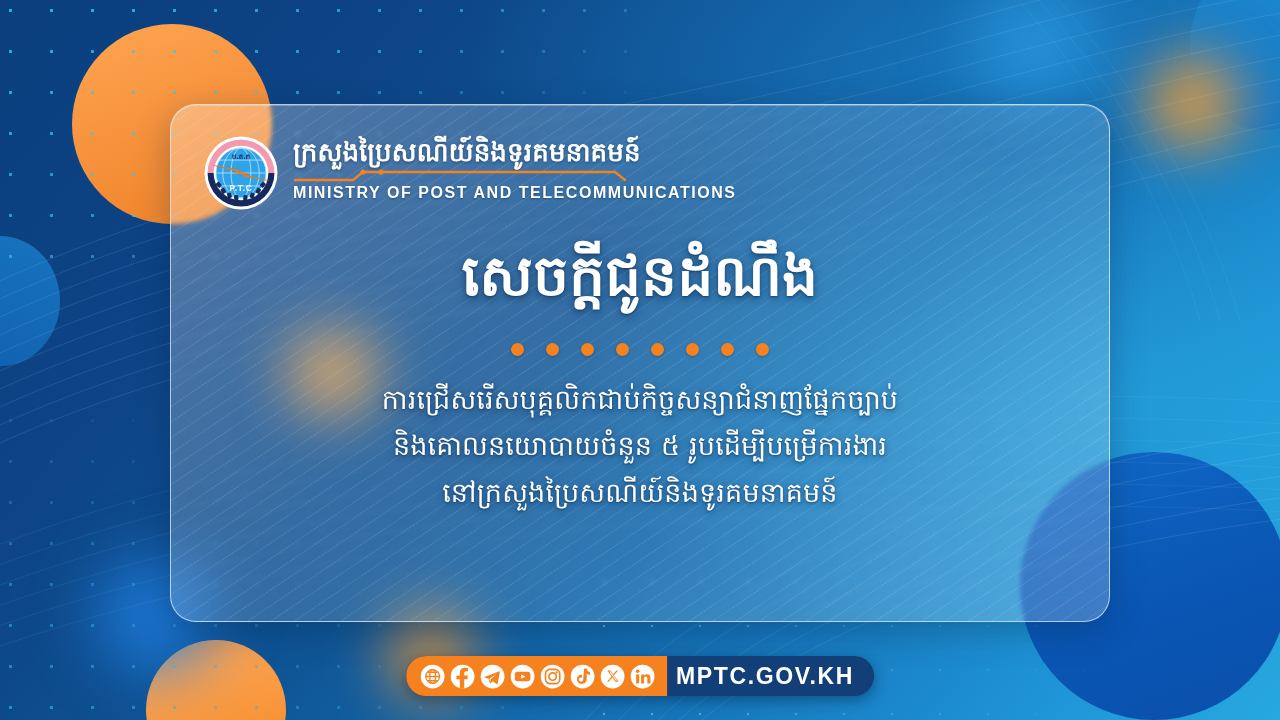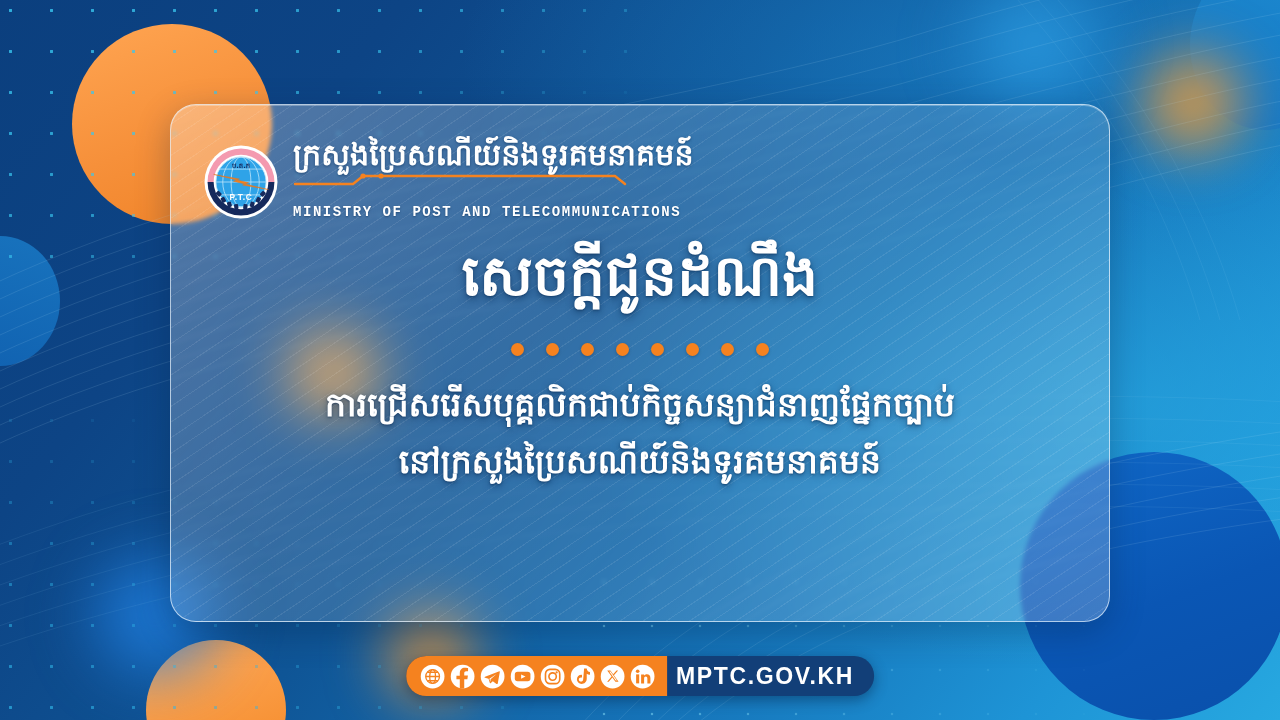--- a/index.html
+++ b/index.html
@@ -109,39 +109,38 @@
     backdrop-filter:blur(2px);
   }
   #card::after{                       
     content:""; position:absolute; inset:0;
     background:repeating-linear-gradient(-34deg, rgba(255,255,255,.085) 0 1px, transparent 1px 13px);
     pointer-events:none;
   }
   .card-inner { position:relative; z-index:2; width:100%; height:100%; }
 
   
-  .brand { position:absolute; left:32px; top:30px; display:flex; align-items:flex-end; gap:14px; }
+  .brand { position:absolute; left:32px; top:30px; display:flex; align-items:flex-start; gap:14px; }
 
   .emblem { width:76px; height:76px; flex:0 0 76px; }
 
   .brand-text { display:flex; flex-direction:column; padding-top:2px; }
   .brand-kh {
     font-family:"DejaVu Sans", sans-serif;
-    font-size:30px; font-weight:700; color:#ffffff; line-height:1.18;
+    font-size:26px; font-weight:700; color:#ffffff; line-height:1.18;
     letter-spacing:.2px;
     text-shadow:0 1px 3px rgba(6,40,80,.55);
     white-space:nowrap;
   }
   .brand-rule { width:334px; height:13px; margin:1px 0 2px; display:block; }
   .brand-en {
-    font-family:Liberation Mono, monospace;
-    font-size:14px; font-weight:700; color:#ffffff;
+    font-family:Liberation Sans, sans-serif;
+    font-size:16px; font-weight:700; color:#ffffff;
     letter-spacing:1.55px; white-space:nowrap;
     text-shadow:0 1px 2px rgba(6,40,80,.5);
-    margin-top:16px;
   }
 
   
   .headline {
     position:absolute; left:0; right:0; top:136px;
     text-align:center;
     font-family:Liberation Serif, serif;
     font-size:56px; font-weight:700; color:#ffffff;
     letter-spacing:.5px; line-height:1.28;
     text-shadow:0 3px 9px rgba(5,38,78,.55), 0 1px 2px rgba(5,38,78,.5);
@@ -155,21 +154,21 @@
   .dot-row i {
     display:block; width:13px; height:13px; border-radius:50%;
     background:#f5821f; box-shadow:0 1px 3px rgba(5,38,78,.35);
   }
 
   
   .body-lines {
     position:absolute; left:26px; right:26px; top:272px;
     text-align:center;
     font-family:"DejaVu Sans", sans-serif;
-    font-size:33px; font-weight:700; color:#ffffff;
+    font-size:27px; font-weight:400; color:#ffffff;
     line-height:1.72; letter-spacing:.2px;
     text-shadow:0 2px 7px rgba(5,38,78,.55), 0 1px 2px rgba(5,38,78,.5);
   }
   .body-lines div { white-space:nowrap; }
 
   
   #footer {
     position:absolute; left:50%; top:656px; transform:translateX(-50%);
     display:flex; align-items:center;
     height:40px; border-radius:20px;
@@ -300,20 +299,21 @@
           <i style="background: rgb(245, 130, 31);"></i>
           <i style="background: rgb(245, 130, 31);"></i>
           <i style="background: rgb(245, 130, 31);"></i>
           <i style="background: rgb(245, 130, 31);"></i>
           <i style="background: rgb(245, 130, 31);"></i>
           <i style="background: rgb(245, 130, 31);"></i>
         </div>
 
       <div class="body-lines">
         <div>ការជ្រើសរើសបុគ្គលិកជាប់កិច្ចសន្យាជំនាញផ្នែកច្បាប់</div>
+        <div>និងគោលនយោបាយចំនួន ៥ រូបដើម្បីបម្រើការងារ</div>
         <div>នៅក្រសួងប្រៃសណីយ៍និងទូរគមនាគមន៍</div>
       </div>
 
     </div>
   </div>
 
   <div id="footer">
     <div class="social-strip">
 
       <svg class="soc" viewBox="0 0 40 40">

